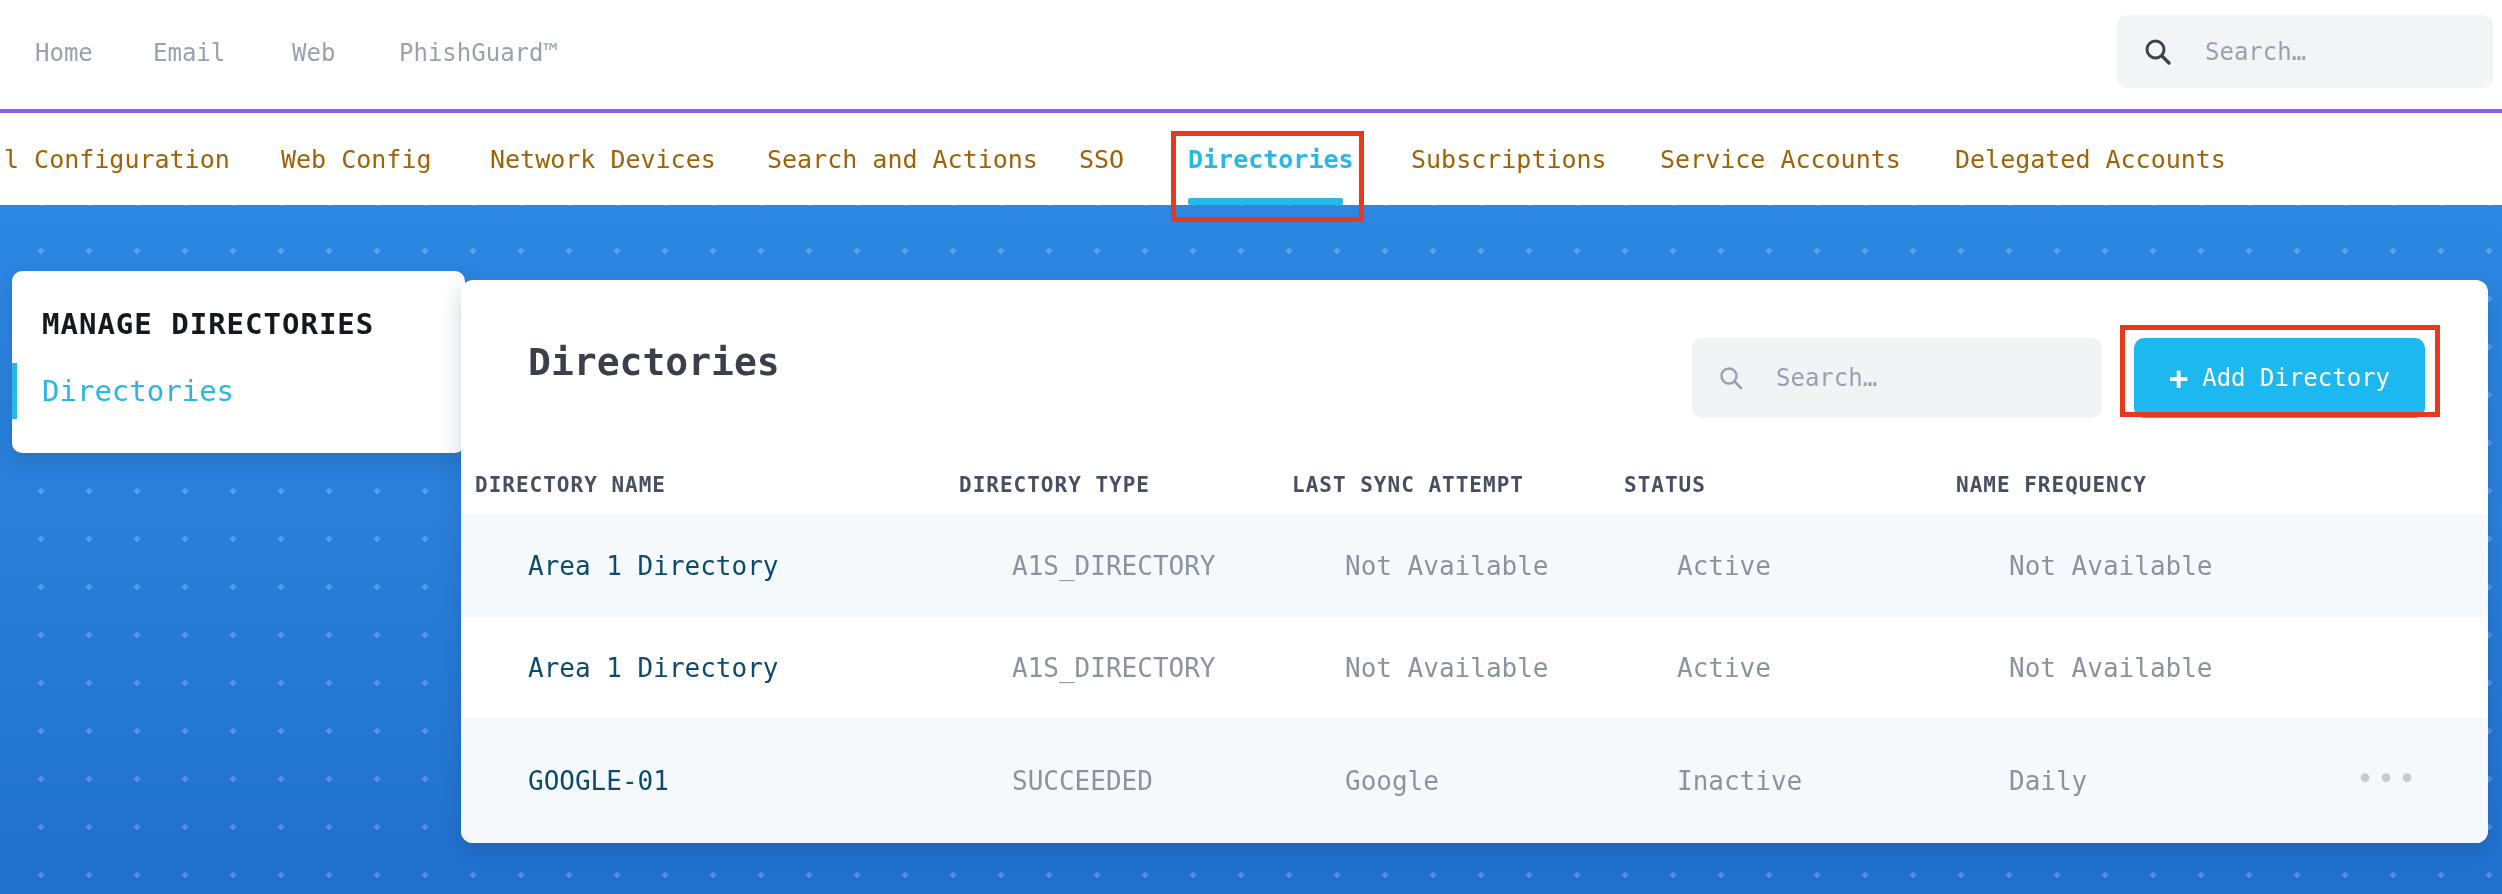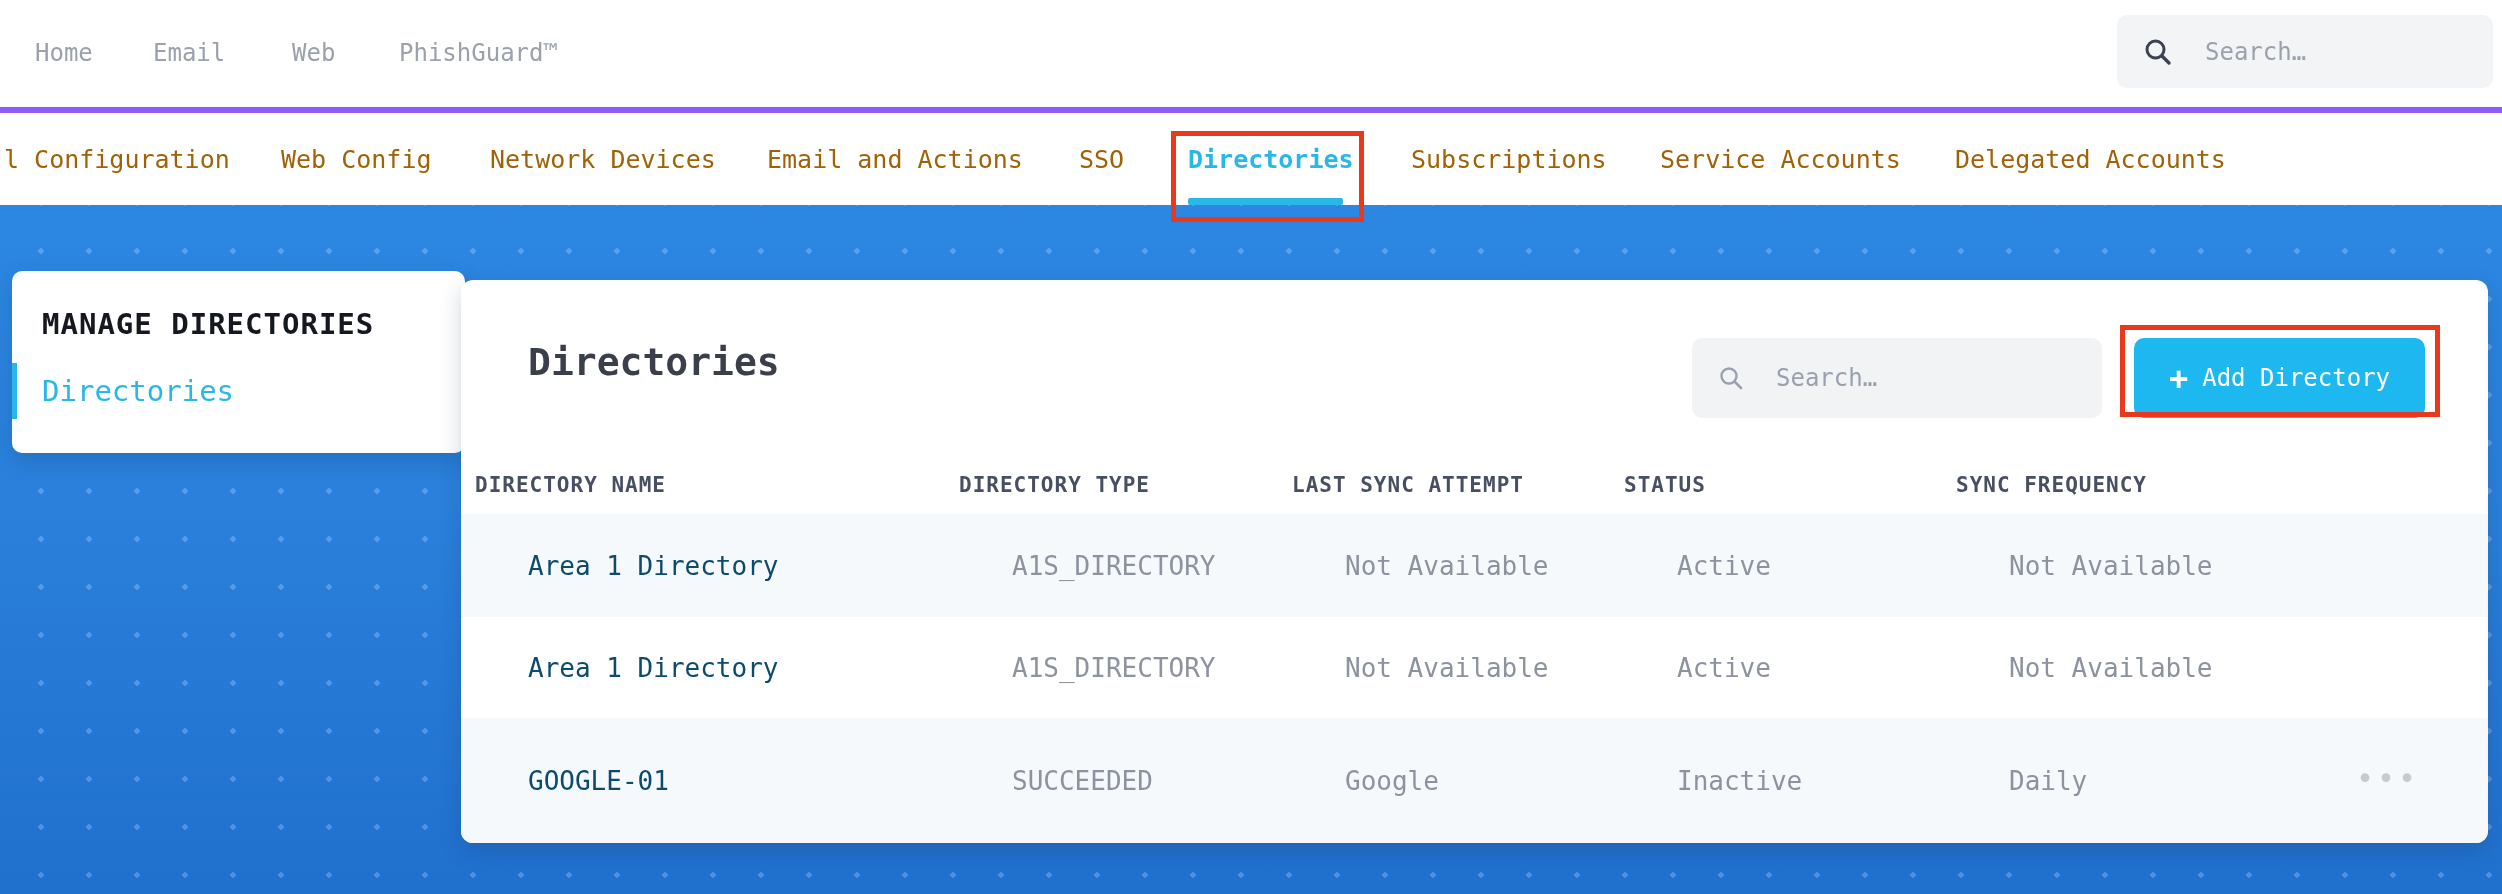--- a/index.html
+++ b/index.html
@@ -5,21 +5,21 @@
   * { margin:0; padding:0; box-sizing:border-box; }
   html,body { background:#ffffff; }
   .screen {
     position:relative; width:2502px; height:894px; overflow:hidden;
     font-family:"DejaVu Sans Mono", monospace;
   }
 
   
   .topbar {
     position:absolute; left:0; top:0; width:2502px; height:113px;
-    background:#ffffff; border-bottom:6px solid #8b5cf6;
+    background:#ffffff; border-bottom:4px solid #8b5cf6;
   }
   .topbar .nav-item {
     position:absolute; top:39px; font-size:24px; color:#9aa1ad; cursor:pointer;
     white-space:nowrap;
   }
   .search-box {
     position:absolute; display:flex; align-items:center; gap:32px;
     background:#f2f4f5; border-radius:10px; padding-left:26px; cursor:text;
   }
   .search-box .ph { font-size:24px; color:#9aa1ad; }
@@ -132,21 +132,21 @@
         <line x1="19" y1="19" x2="26" y2="26" stroke="#3d4253" stroke-width="3.4" stroke-linecap="round"></line>
       </svg>
       <span class="ph">Search…</span>
     </div>
   </header>
 
   <nav class="subnav">
     <span class="nav-item" style="left:4px">l Configuration</span>
     <span class="nav-item" style="left:281px">Web Config</span>
     <span class="nav-item" style="left:490px">Network Devices</span>
-    <span class="nav-item" style="left:767px">Email and Actions</span>
+    <span class="nav-item" style="left:767px">Search and Actions</span>
     <span class="nav-item" style="left:1079px">SSO</span>
     <span class="nav-item active" style="left:1188px">Directories</span>
     <span class="nav-item" style="left:1411px">Subscriptions</span>
     <span class="nav-item" style="left:1660px">Service Accounts</span>
     <span class="nav-item" style="left:1955px">Delegated Accounts</span>
     <div class="tab-underline"></div>
   </nav>
 
   <main class="content">
 
@@ -173,21 +173,21 @@
         <span class="plus">+</span>
         <span>Add Directory</span>
       </button>
 
       <div class="table">
         <div class="thead">
           <span>DIRECTORY NAME</span>
           <span>DIRECTORY TYPE</span>
           <span>LAST SYNC ATTEMPT</span>
           <span>STATUS</span>
-          <span>SYNC FREQUENCY</span>
+          <span>NAME FREQUENCY</span>
         </div>
 
         <div class="trow alt r1">
           <span class="name">Area 1 Directory</span>
           <span class="cell">A1S_DIRECTORY</span>
           <span class="cell">Not Available</span>
           <span class="cell">Active</span>
           <span class="cell">Not Available</span>
         </div>
 

